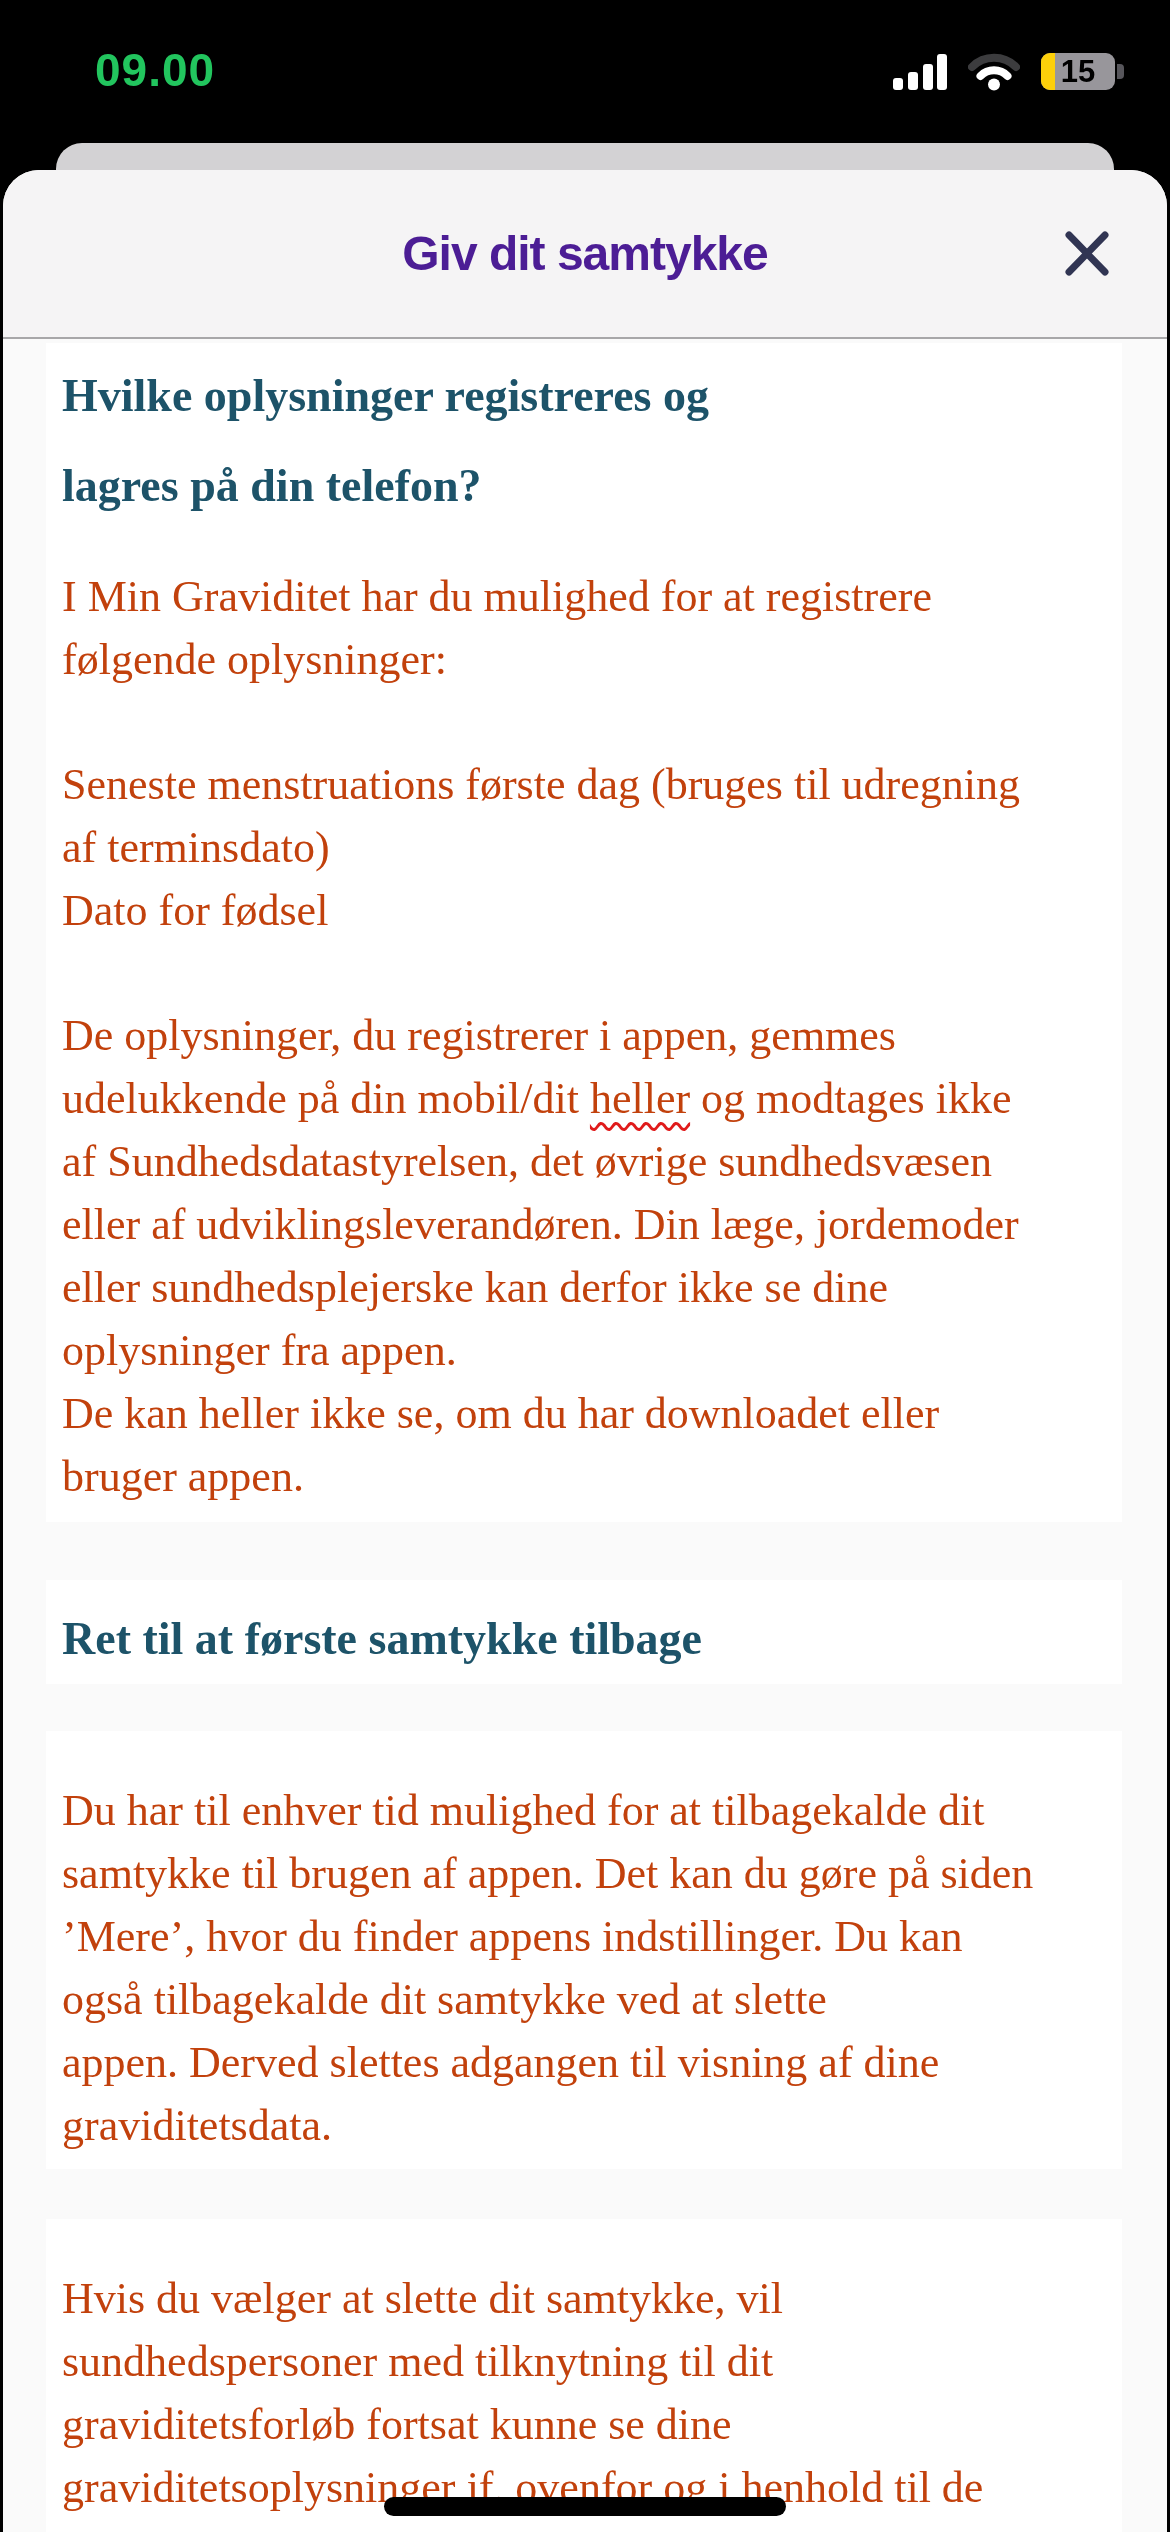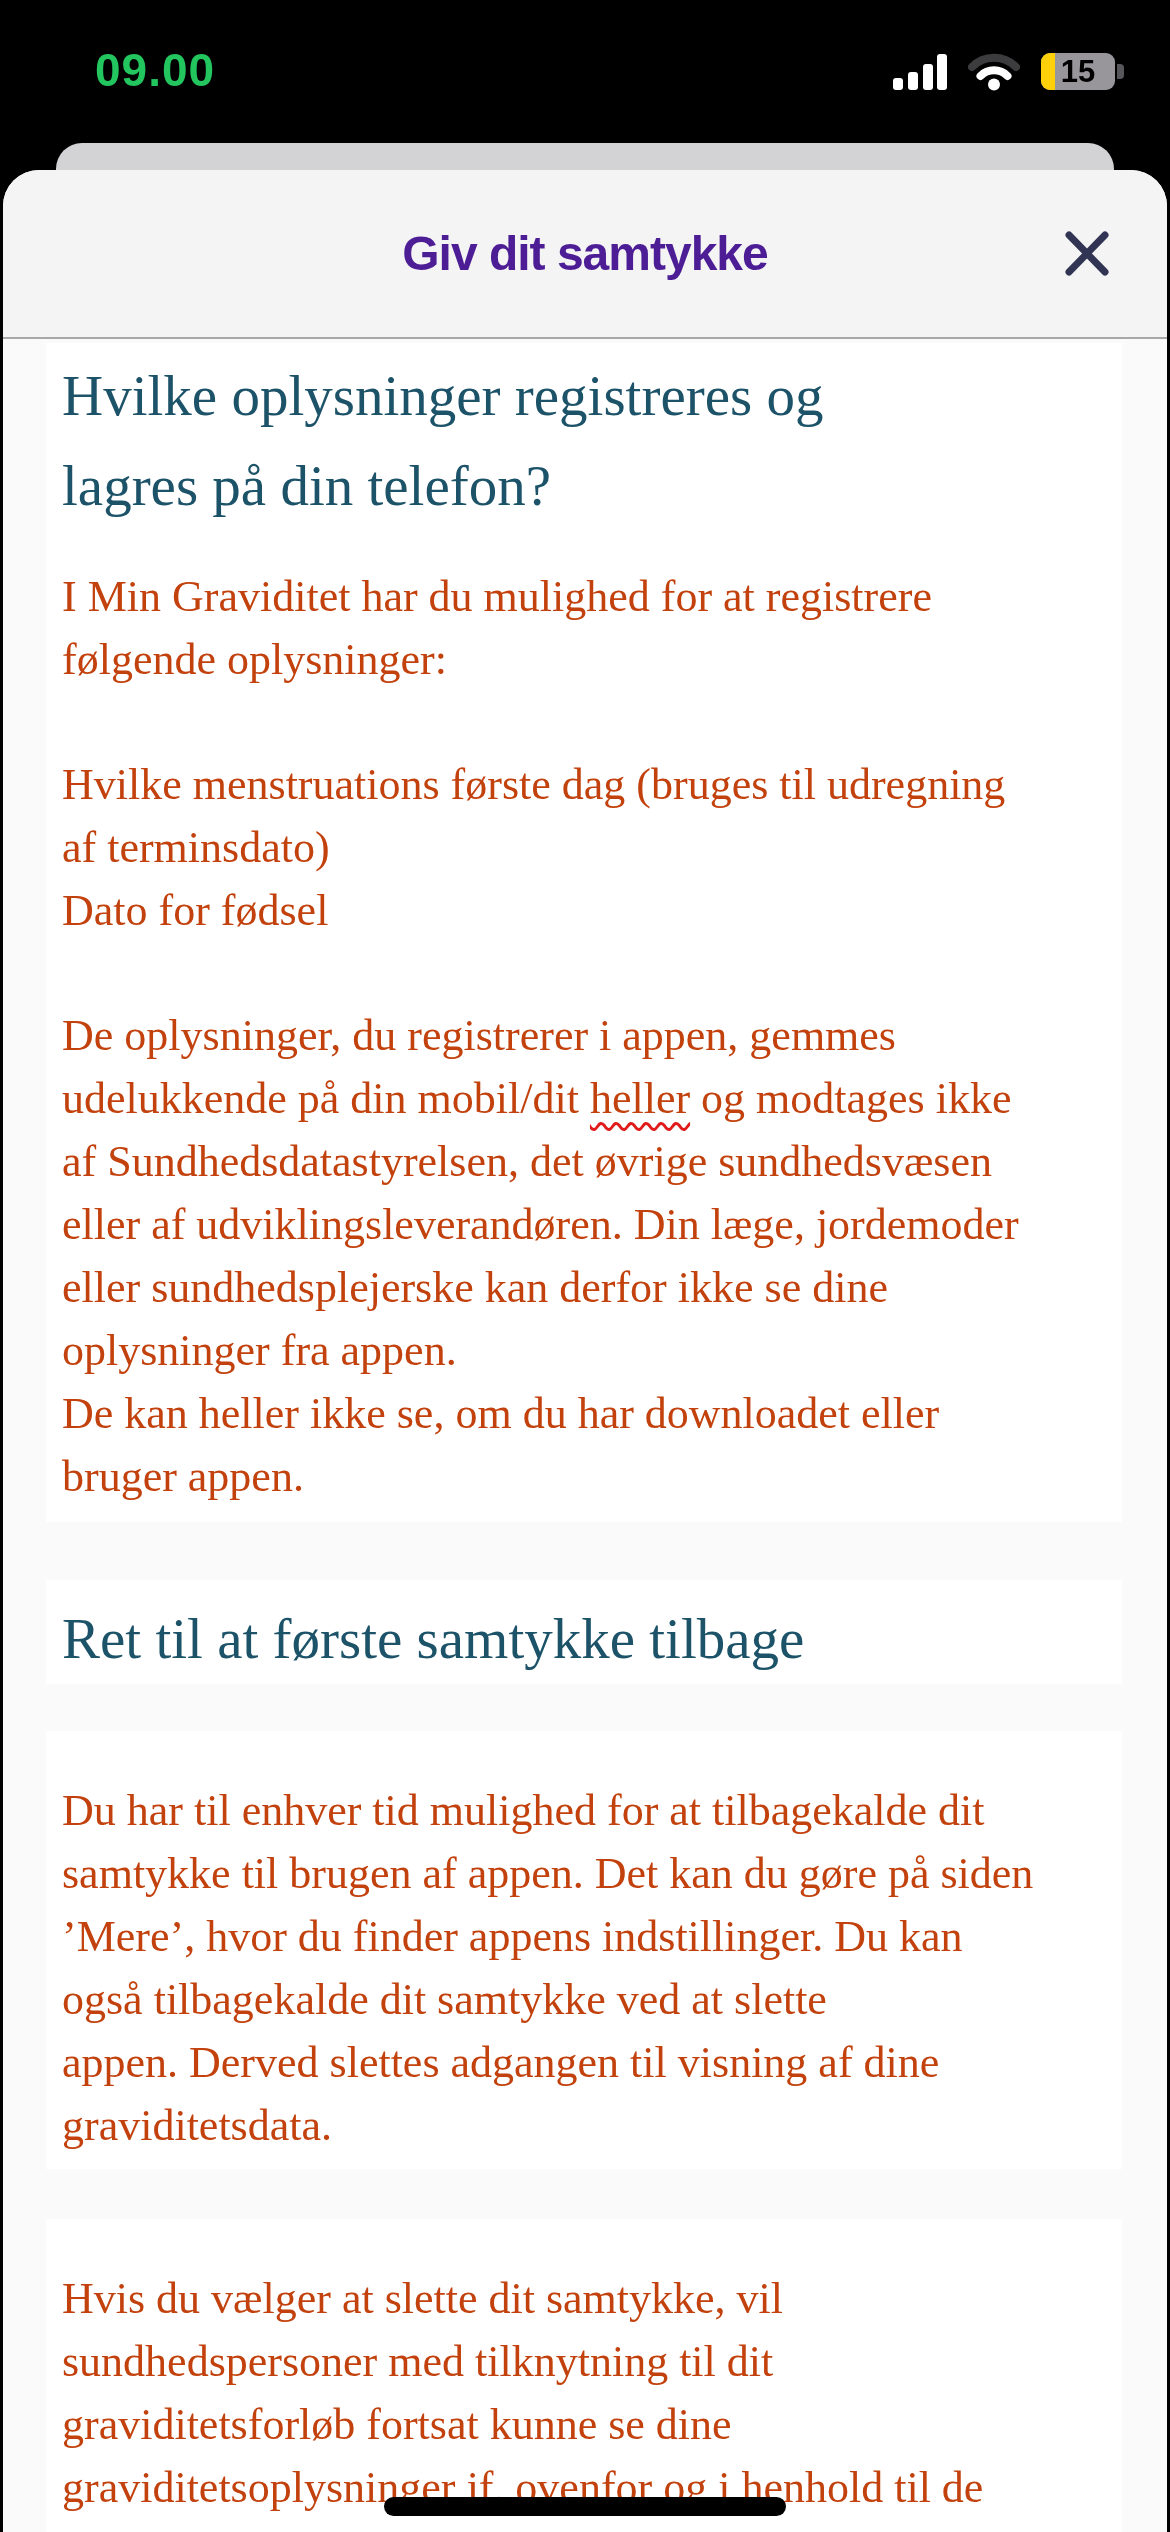--- a/index.html
+++ b/index.html
@@ -70,22 +70,22 @@
   .content{height:2360px;overflow:hidden;}
   .block{
     background:#fff;margin-left:43px;margin-right:45px;overflow:hidden;
   }
   .block-1{margin-top:4px;padding:8px 16px 14px;}
   .block-2{margin-top:58px;padding:24px 16px 10px;}
   .block-3{margin-top:47px;padding:6px 16px 12px;}
   .block-4{margin-top:50px;padding:6px 16px 20px;}
 
   .h-teal{
-    font-family:"Liberation Serif",serif;font-weight:400;
-    color:var(--heading);font-size:57px;line-height:90px;
+    font-family:"Liberation Serif",serif;font-weight:700;
+    color:var(--heading);font-size:46px;line-height:90px;
     white-space:pre-line;
   }
   .block-1 .h-teal{margin-bottom:34px;}
   .block-2 .h-teal{line-height:70px;}
   .para{
     font-family:"Liberation Serif",serif;color:#c2410c;
     font-size:44px;line-height:63px;white-space:pre-line;margin-bottom:62px;
   }
   .para:last-child{margin-bottom:0;margin-top:42px;}
   .misspelled{
@@ -147,21 +147,21 @@
       </span>
     </button>
   </div>
 
   <div class="content">
     <div class="block block-1">
       <div class="h-teal">Hvilke oplysninger registreres og
 lagres på din telefon?</div>
       <p class="para">I Min Graviditet har du mulighed for at registrere
 følgende oplysninger:</p>
-      <p class="para">Hvilke menstruations første dag (bruges til udregning
+      <p class="para">Seneste menstruations første dag (bruges til udregning
 af terminsdato)
 Dato for fødsel</p>
       <p class="para"><span>De oplysninger, du registrerer i appen, gemmes
 udelukkende på din mobil/dit </span><span class="misspelled">heller</span><span> og modtages ikke
 af Sundhedsdatastyrelsen, det øvrige sundhedsvæsen
 eller af udviklingsleverandøren. Din læge, jordemoder
 eller sundhedsplejerske kan derfor ikke se dine
 oplysninger fra appen.
 De kan heller ikke se, om du har downloadet eller
 bruger appen.</span></p>

